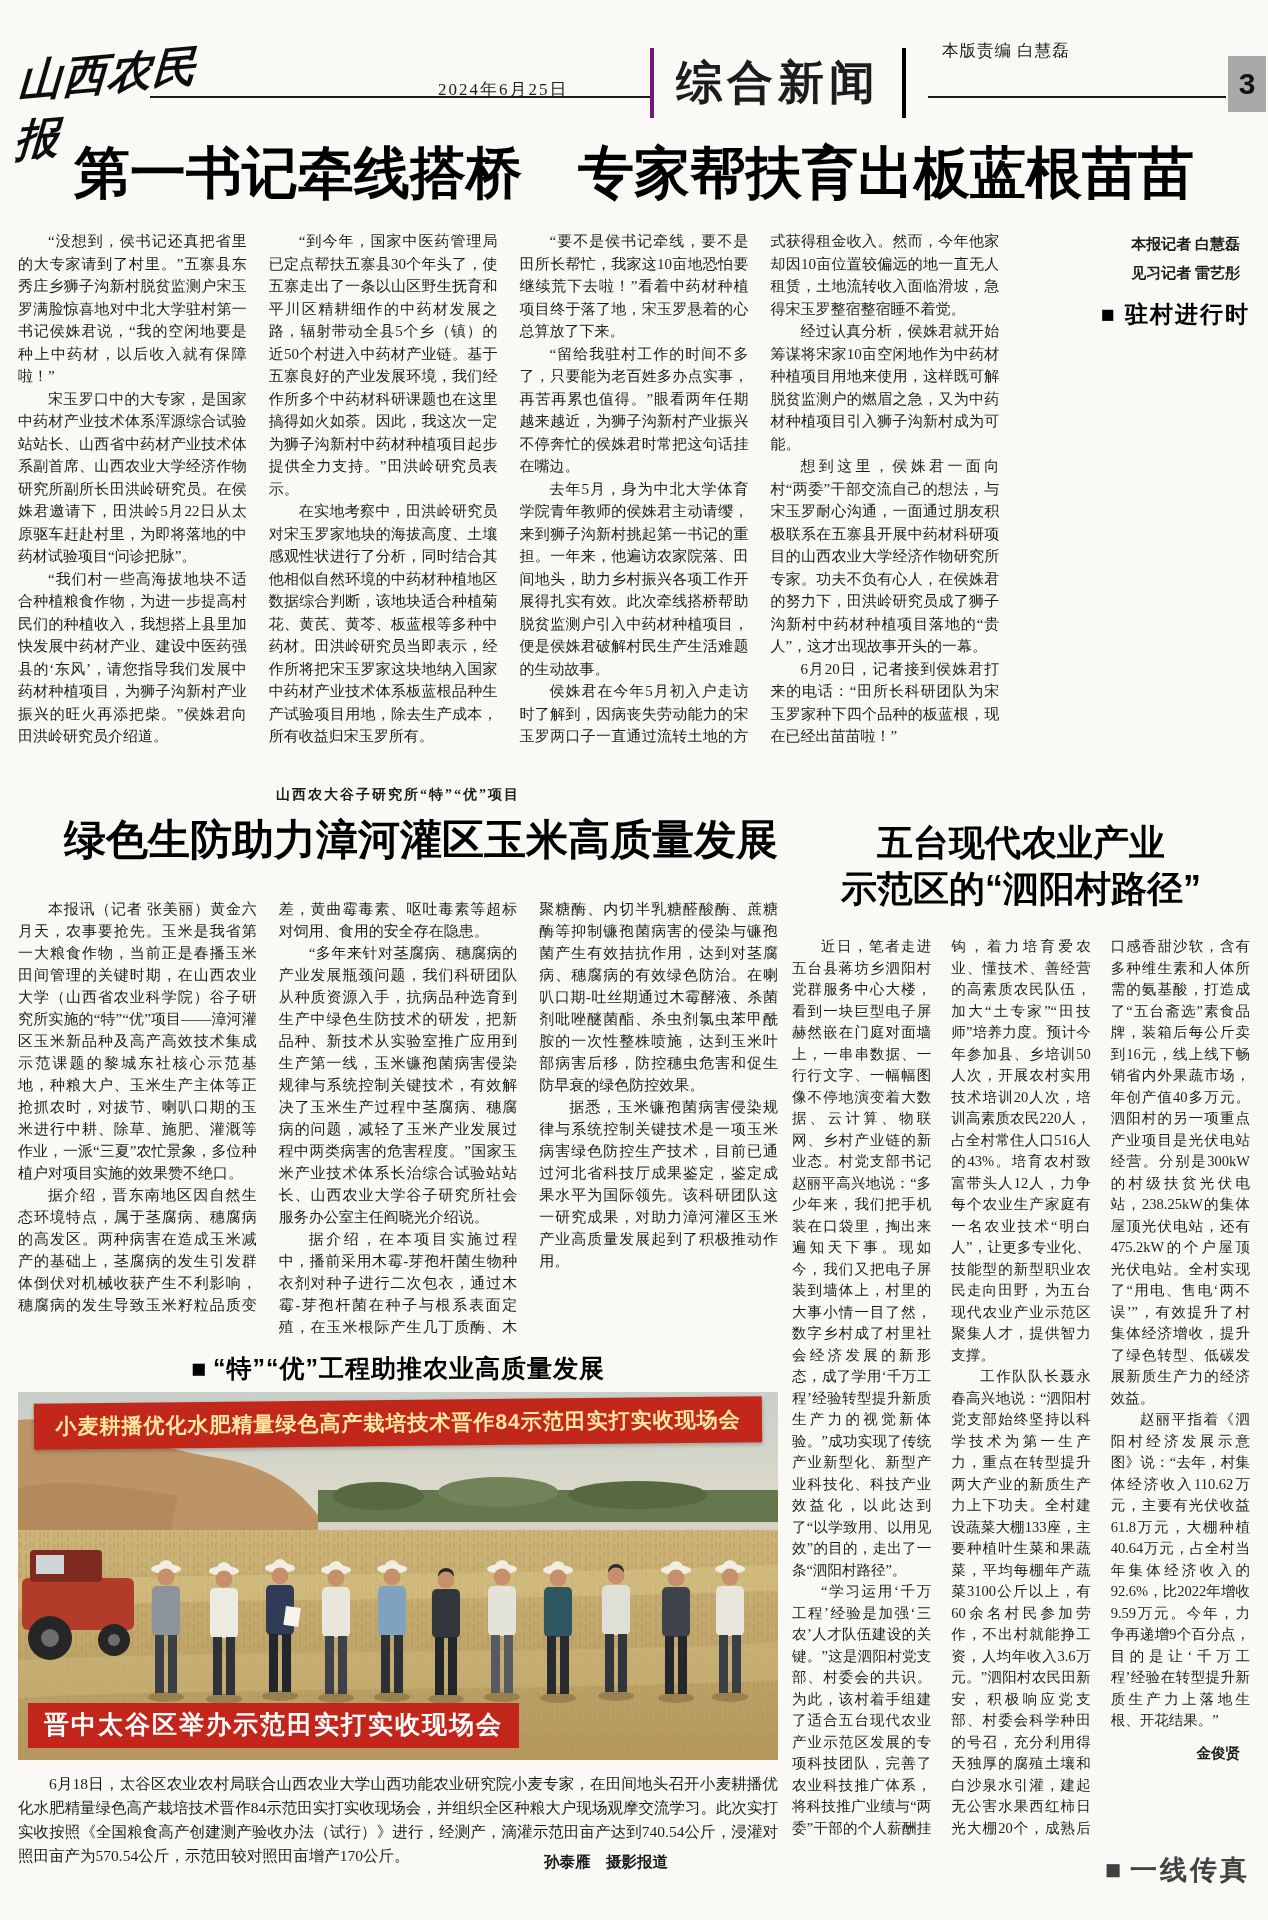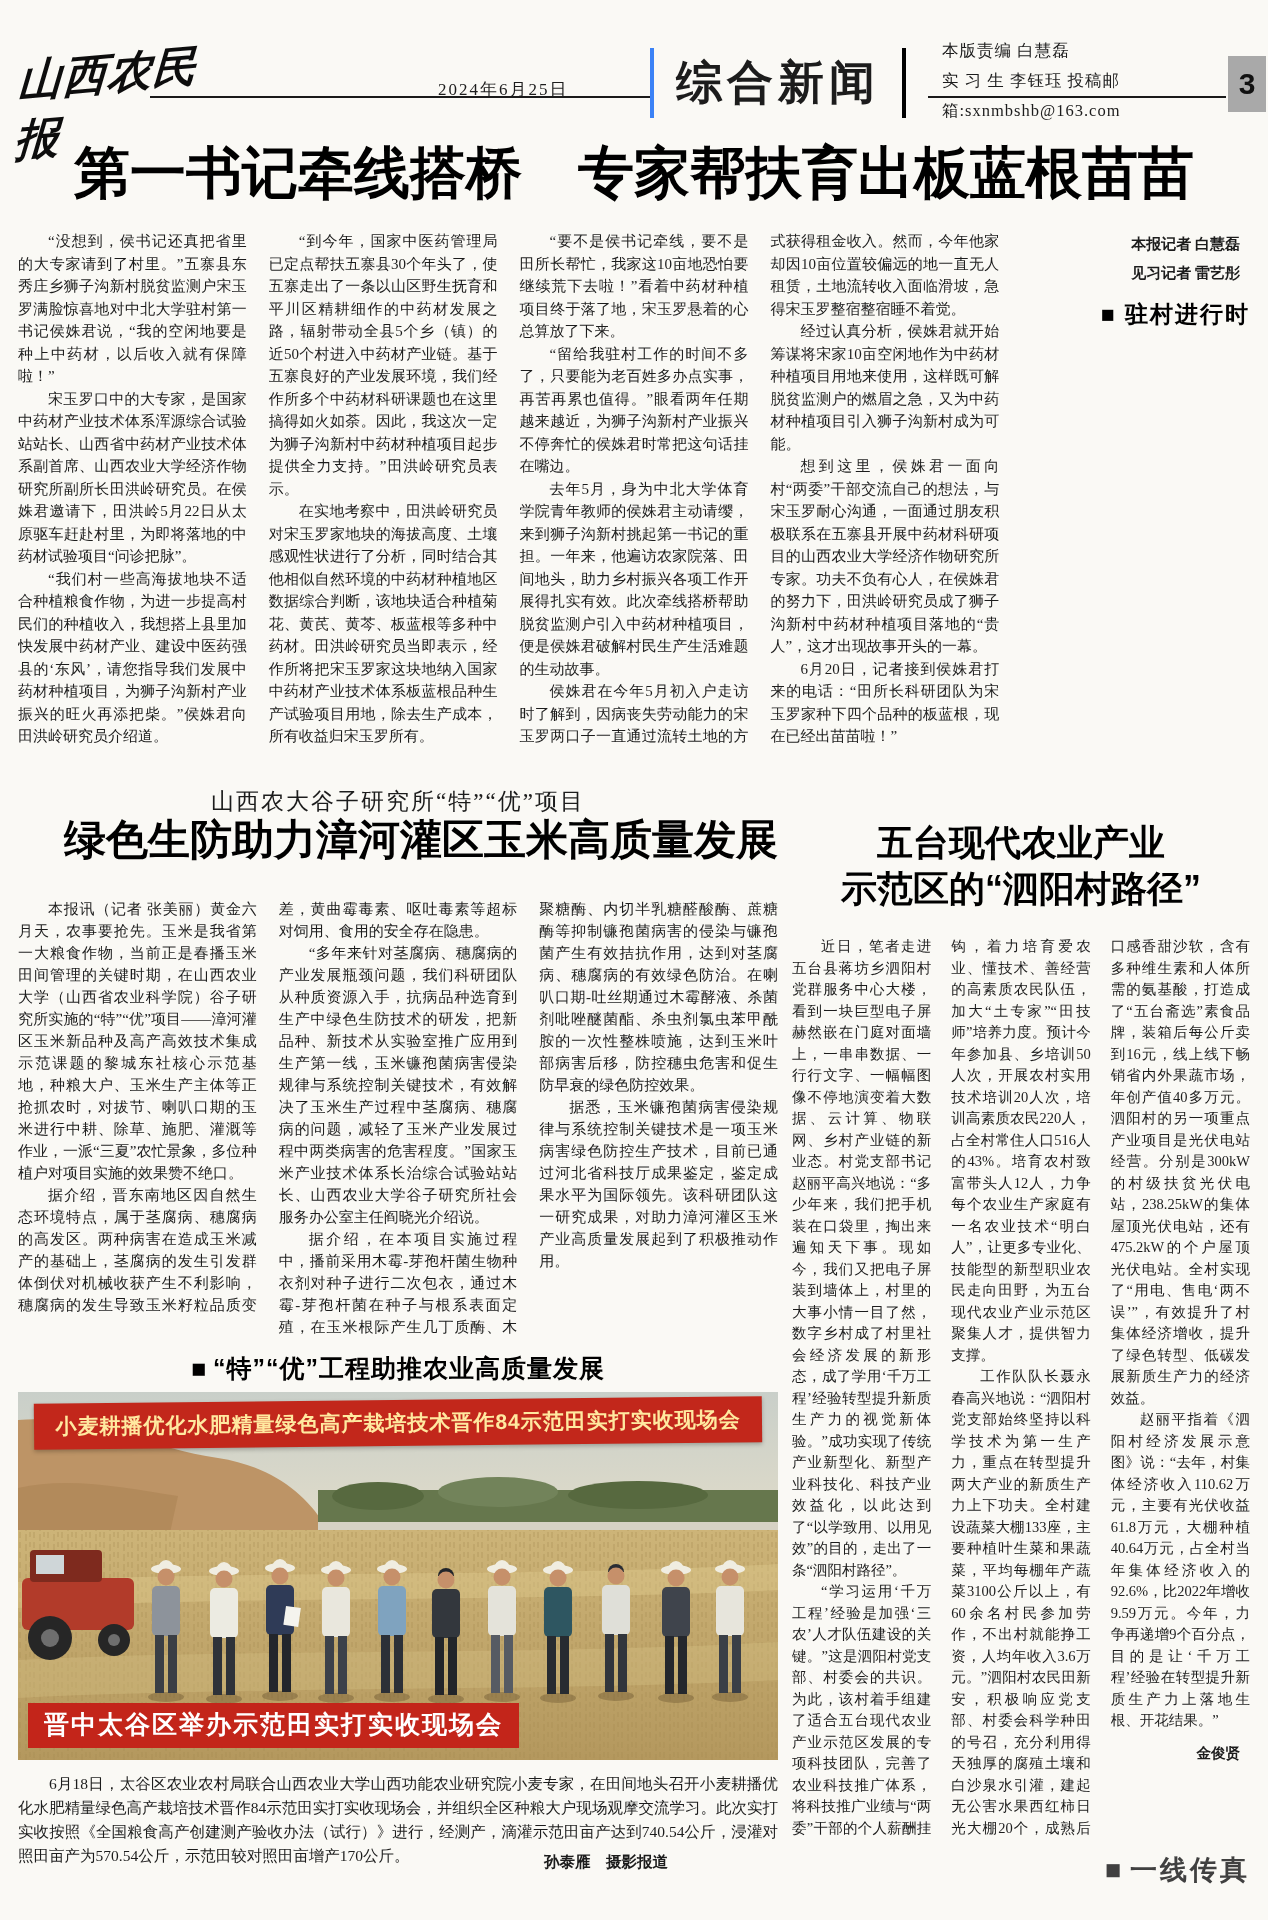--- a/index.html
+++ b/index.html
@@ -4,32 +4,32 @@
 <style>
   html,body{margin:0;padding:0;background:#d9d9d6;}
   .page{position:relative;width:1268px;height:1920px;margin:0 auto;background:#faf9f5;overflow:hidden;
         font-family:"Liberation Serif","DejaVu Serif",serif;color:#1c1c1c;}
   .abs{position:absolute;}
   
   .logo{left:16px;top:44px;width:200px;font-size:44px;font-weight:bold;font-style:italic;
         transform:rotate(-5deg) skewX(-8deg);letter-spacing:1px;color:#0d0d0d;}
   .date{left:438px;top:78px;font-size:17px;letter-spacing:2px;}
   .section-box{left:650px;top:48px;height:70px;display:flex;align-items:center;padding:0 22px;
-        border-left:4px solid #3b82f6;border-right:4px solid #000;
+        border-left:4px solid #701a75;border-right:4px solid #000;
         font-family:"Liberation Sans","DejaVu Sans",sans-serif;font-weight:900;font-size:46px;letter-spacing:5px;}
   .ed{left:942px;top:36px;font-size:16.5px;line-height:30px;letter-spacing:1px;}
   .pagenum{left:1228px;top:56px;width:38px;height:56px;background:#a9a9a9;display:flex;align-items:center;
         justify-content:center;font-family:"Liberation Sans","DejaVu Sans",sans-serif;font-weight:900;font-size:30px;color:#111;}
   .rule{height:2px;background:#1a1a1a;}
   .rule-l{left:150px;top:96px;width:500px;}
   .rule-r{left:928px;top:96px;width:298px;}
   
   .headline-main{left:0;top:136px;width:1268px;text-align:center;white-space:nowrap;
         font-family:"Liberation Sans","DejaVu Sans",sans-serif;font-weight:900;font-size:56px;letter-spacing:0px;color:#000;}
-  .kicker{left:18px;top:786px;width:760px;text-align:center;font-size:23px;font-weight:400;letter-spacing:2px;}
+  .kicker{left:18px;top:786px;width:760px;text-align:center;font-size:14px;font-weight:700;letter-spacing:2px;}
   .headline-corn{left:18px;top:812px;width:760px;text-align:right;
         font-family:"Liberation Sans","DejaVu Sans",sans-serif;font-weight:900;font-size:42px;color:#000;}
   .headline-sitang{left:792px;top:820px;width:458px;text-align:center;line-height:1.28;
         font-family:"Liberation Sans","DejaVu Sans",sans-serif;font-weight:900;font-size:36px;color:#000;}
   
   .body-cols{text-align:justify;overflow:hidden;column-fill:auto;}
   .body-cols p{margin:0;text-indent:2em;}
   .main-body{left:18px;top:230px;width:1232px;height:535px;column-count:5;column-gap:22px;
         font-size:15px;line-height:22.5px;}
   .corn-body{left:18px;top:898px;width:760px;height:455px;column-count:3;column-gap:22px;
@@ -65,21 +65,20 @@
 
 <div class="page">
 
   <div class="abs logo">山西农民报</div>
   <div class="abs date">2024年6月25日</div>
   <div class="abs rule rule-l"></div>
   <div class="abs section-box">综合新闻</div>
   <div class="abs rule rule-r"></div>
   <div class="abs ed">
     <div>本版责编 白慧磊</div>
-    <div>实 习 生 李钰珏 投稿邮箱:sxnmbshb@163.com</div>
   </div>
   <div class="abs pagenum">3</div>
 
   <div class="abs headline-main">第一书记牵线搭桥　专家帮扶育出板蓝根苗苗</div>
   <div class="abs body-cols main-body">
     <p>“没想到，侯书记还真把省里的大专家请到了村里。”五寨县东秀庄乡狮子沟新村脱贫监测户宋玉罗满脸惊喜地对中北大学驻村第一书记侯姝君说，“我的空闲地要是种上中药材，以后收入就有保障啦！”</p>
     <p>宋玉罗口中的大专家，是国家中药材产业技术体系浑源综合试验站站长、山西省中药材产业技术体系副首席、山西农业大学经济作物研究所副所长田洪岭研究员。在侯姝君邀请下，田洪岭5月22日从太原驱车赶赴村里，为即将落地的中药材试验项目“问诊把脉”。</p>
     <p>“我们村一些高海拔地块不适合种植粮食作物，为进一步提高村民们的种植收入，我想搭上县里加快发展中药材产业、建设中医药强县的‘东风’，请您指导我们发展中药材种植项目，为狮子沟新村产业振兴的旺火再添把柴。”侯姝君向田洪岭研究员介绍道。</p>
     <p>“到今年，国家中医药管理局已定点帮扶五寨县30个年头了，使五寨走出了一条以山区野生抚育和平川区精耕细作的中药材发展之路，辐射带动全县5个乡（镇）的近50个村进入中药材产业链。基于五寨良好的产业发展环境，我们经作所多个中药材科研课题也在这里搞得如火如荼。因此，我这次一定为狮子沟新村中药材种植项目起步提供全力支持。”田洪岭研究员表示。</p>
     <p>在实地考察中，田洪岭研究员对宋玉罗家地块的海拔高度、土壤感观性状进行了分析，同时结合其他相似自然环境的中药材种植地区数据综合判断，该地块适合种植菊花、黄芪、黄芩、板蓝根等多种中药材。田洪岭研究员当即表示，经作所将把宋玉罗家这块地纳入国家中药材产业技术体系板蓝根品种生产试验项目用地，除去生产成本，所有收益归宋玉罗所有。</p>

